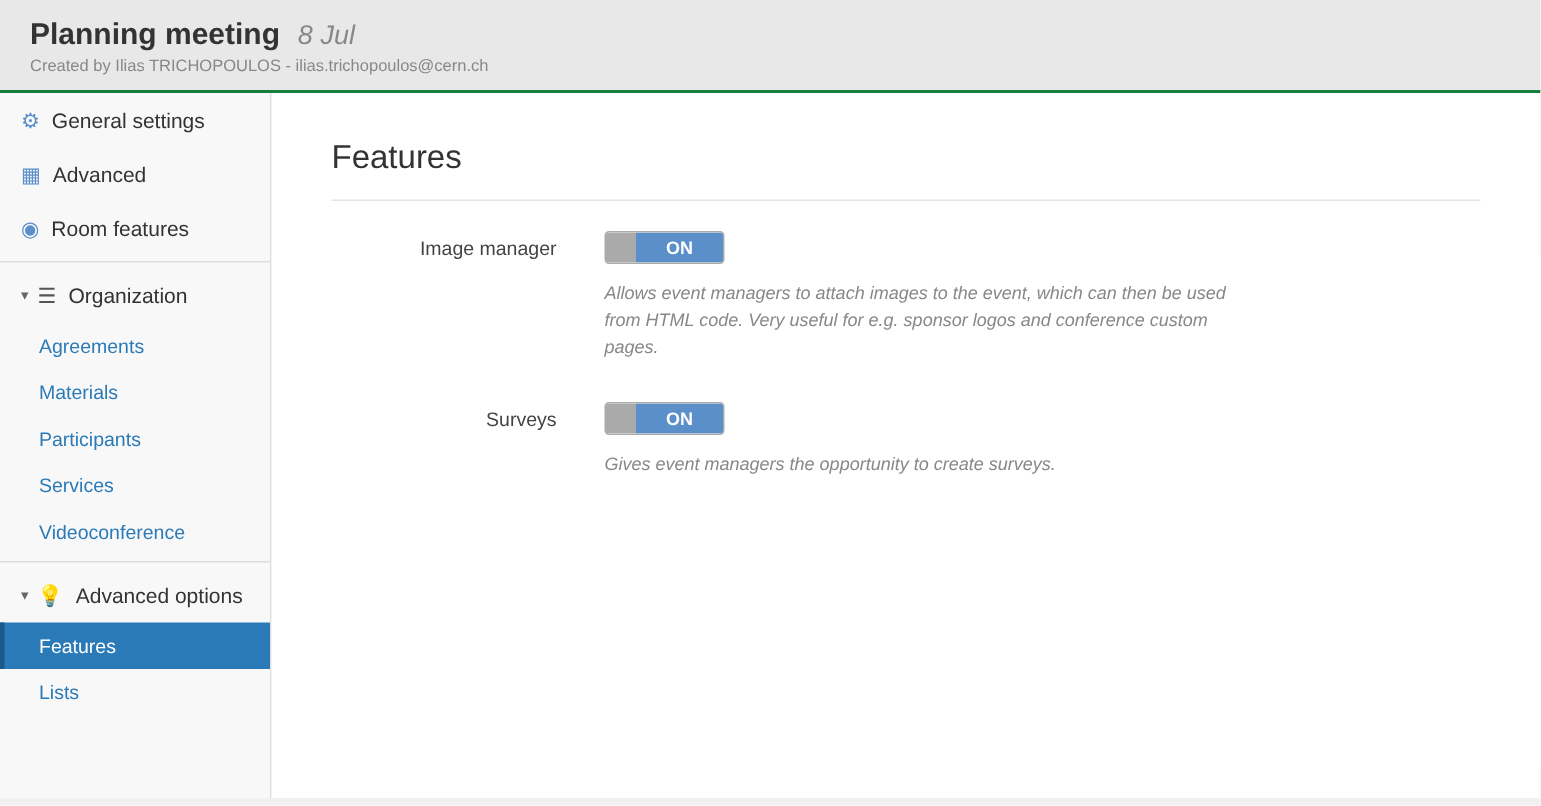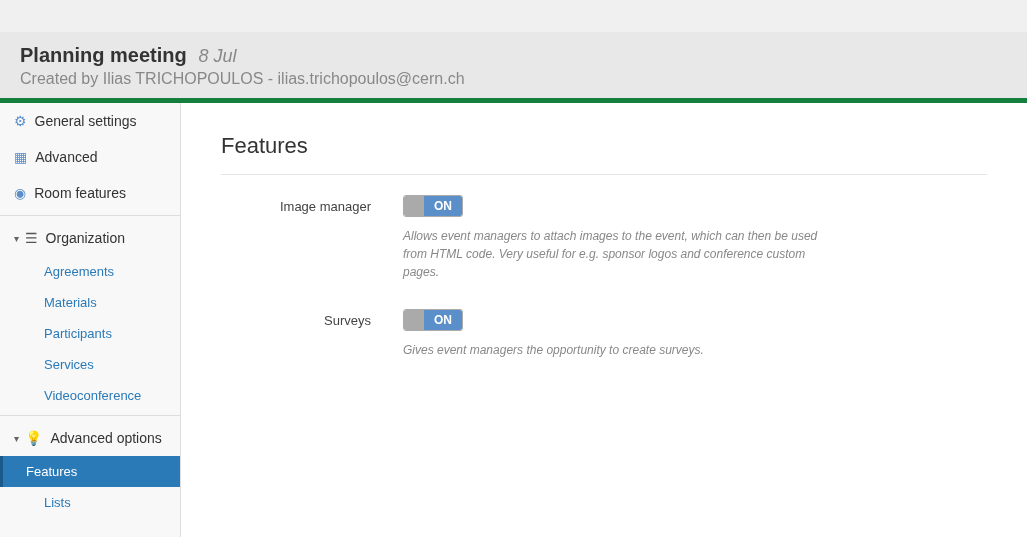--- a/index.html
+++ b/index.html
@@ -1,31 +1,31 @@
 <!DOCTYPE html>
 <html><head>
   <meta charset="utf-8">
   <style>
     * { margin: 0; padding: 0; box-sizing: border-box; }
     body { font-family: -apple-system, BlinkMacSystemFont, 'Segoe UI', Arial, sans-serif; font-size: 14px; background: #f0f0f0; color: #333; height: 537px; overflow: hidden; }
 
     
-    .header { background: #e8e8e8; padding: 12px 20px 10px; border-bottom: 5px solid #15803d; margin-top: 32px; }
+    .header { background: #e8e8e8; padding: 12px 20px 10px; border-bottom: 2px solid #15803d; }
     .header-title { font-size: 20px; font-weight: 600; color: #333; display: inline; }
     .header-date { font-size: 18px; color: #888; margin-left: 8px; font-style: italic; }
-    .header-subtitle { font-size: 16px; color: #888; margin-top: 3px; }
+    .header-subtitle { font-size: 11px; color: #888; margin-top: 3px; }
 
     
     .layout { display: flex; height: calc(537px - 67px); }
 
     
     .sidebar { width: 181px; background: #f8f8f8; border-right: 1px solid #ddd; overflow-y: auto; flex-shrink: 0; }
     .sidebar-item { display: flex; align-items: center; padding: 10px 14px; cursor: pointer; color: #333; font-size: 14px; }
     .sidebar-item .icon { margin-right: 8px; font-size: 14px; }
-    .sidebar-item-link { display: block; padding: 8px 14px 8px 44px; color: #2a7ab8; font-size: 13px; cursor: pointer; text-decoration: none; }
+    .sidebar-item-link { display: block; padding: 8px 14px 8px 26px; color: #2a7ab8; font-size: 13px; cursor: pointer; text-decoration: none; }
     .sidebar-item-link.active { background: #2a7ab8; color: #fff; border-left: 3px solid #1a5a8a; padding-left: 23px; }
     .sidebar-group-header { display: flex; align-items: center; padding: 10px 14px; font-size: 14px; color: #333; font-weight: 500; cursor: pointer; }
     .sidebar-group-header .chevron { margin-right: 6px; font-size: 10px; color: #666; }
     .sidebar-group-header .icon { margin-right: 8px; color: #555; }
     .sidebar-divider { border-top: 1px solid #ddd; margin: 4px 0; }
 
     
     .main { flex: 1; background: #fff; overflow-y: auto; }
     .content-area { padding: 30px 40px; }
     .page-title { font-size: 22px; font-weight: 400; color: #333; margin-bottom: 20px; padding-bottom: 15px; border-bottom: 1px solid #e5e5e5; }
@@ -33,21 +33,21 @@
 
     
     .feature-row { display: flex; align-items: flex-start; margin-bottom: 28px; padding-left: 20px; }
     .feature-label { width: 130px; text-align: right; margin-right: 32px; padding-top: 4px; font-size: 13px; color: #444; flex-shrink: 0; }
     .feature-content { flex: 1; }
     .feature-desc { font-size: 12px; color: #888; margin-top: 8px; font-style: italic; line-height: 1.5; max-width: 430px; }
 
     
     .toggle { display: inline-flex; border-radius: 3px; overflow: hidden; border: 1px solid #aaa; font-size: 12px; font-weight: 600; cursor: pointer; }
     .toggle-off { background: #aaa; color: #fff; padding: 3px 10px; }
-    .toggle-on { background: #5b8fc9; color: #fff; padding: 3px 10px; }
+    .toggle-on { background: #5b8fc9; color: #fff; padding: 3px 20px; }
 
     
     .icon-gear { color: #5b8fc9; }
     .icon-calendar { color: #5b8fc9; }
     .icon-location { color: #5b8fc9; }
     .icon-list { color: #444; }
     .icon-bulb { color: #444; }
   </style>
 </head>
 <body>

